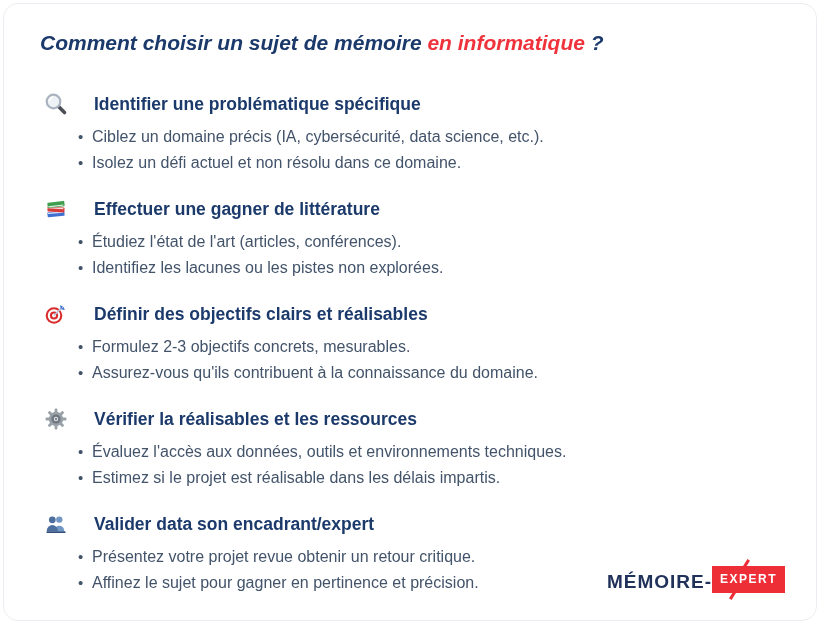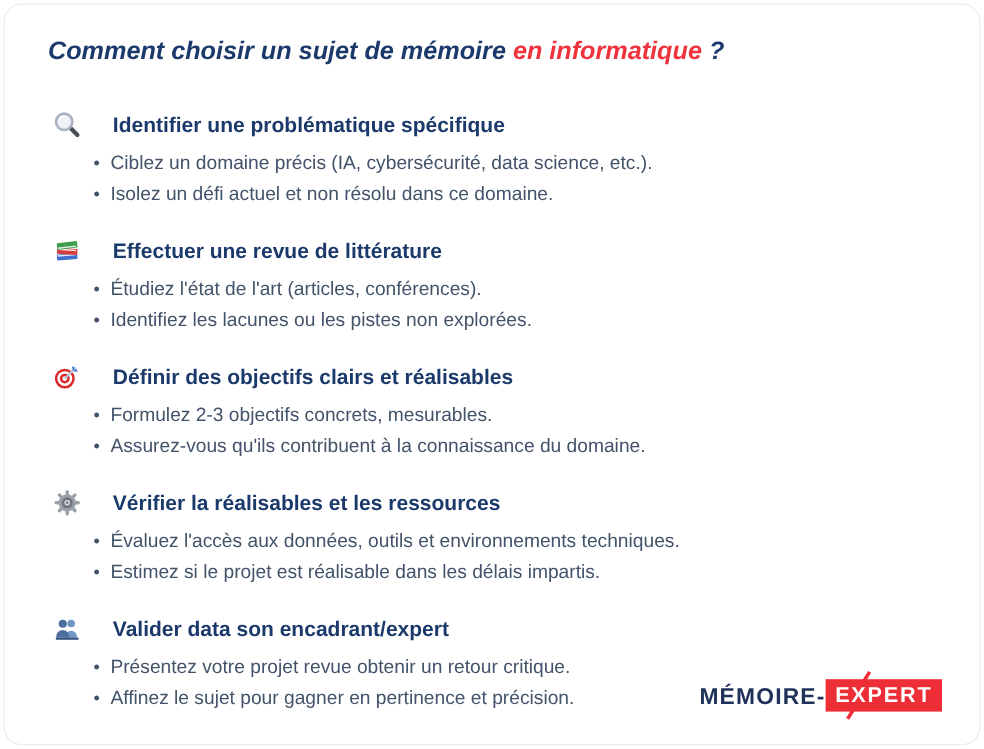--- a/index.html
+++ b/index.html
@@ -67,21 +67,21 @@
   .logo-prefix {
     font-size: 19px;
     font-weight: 700;
     color: #20315a;
     letter-spacing: 1px;
   }
   .logo-box {
     position: relative;
     background: #ee2e36;
     color: #ffffff;
-    font-size: 18px;
+    font-size: 12px;
     font-weight: 700;
     letter-spacing: 1.5px;
     padding: 3px 8px 4px 8px;
     line-height: 20px;
   }
   
   .logo-box::before {
     content: "";
     position: absolute;
     top: -7px;
@@ -140,21 +140,21 @@
             <g transform="rotate(4 12 12.5)">
               <rect x="3.5" y="10" width="17" height="5" rx="0.8" fill="#d63b3b"></rect>
               <rect x="4.2" y="10.6" width="15" height="1.2" fill="#ffffff" opacity="0.85"></rect>
             </g>
             <g transform="rotate(-7 12 7.5)">
               <rect x="3.5" y="4.8" width="17" height="5.4" rx="0.8" fill="#3f9e4d"></rect>
               <rect x="4.2" y="8.4" width="15" height="1.1" fill="#ffffff" opacity="0.85"></rect>
             </g>
           </svg>
         </span>
-        <span class="sec-title">Effectuer une revue de littérature</span>
+        <span class="sec-title">Effectuer une gagner de littérature</span>
       </div>
       <ul class="bullets">
         <li>Étudiez l'état de l'art (articles, conférences).</li>
         <li>Identifiez les lacunes ou les pistes non explorées.</li>
       </ul>
     </div>
 
     <div class="section">
       <div class="sec-head">
         <span class="icon">

